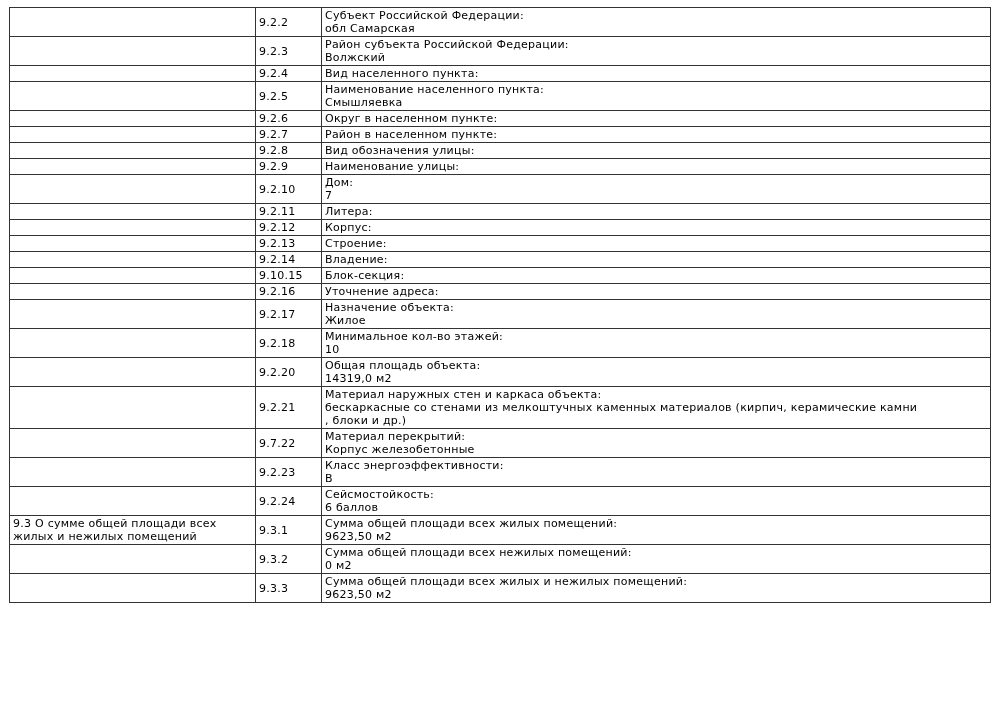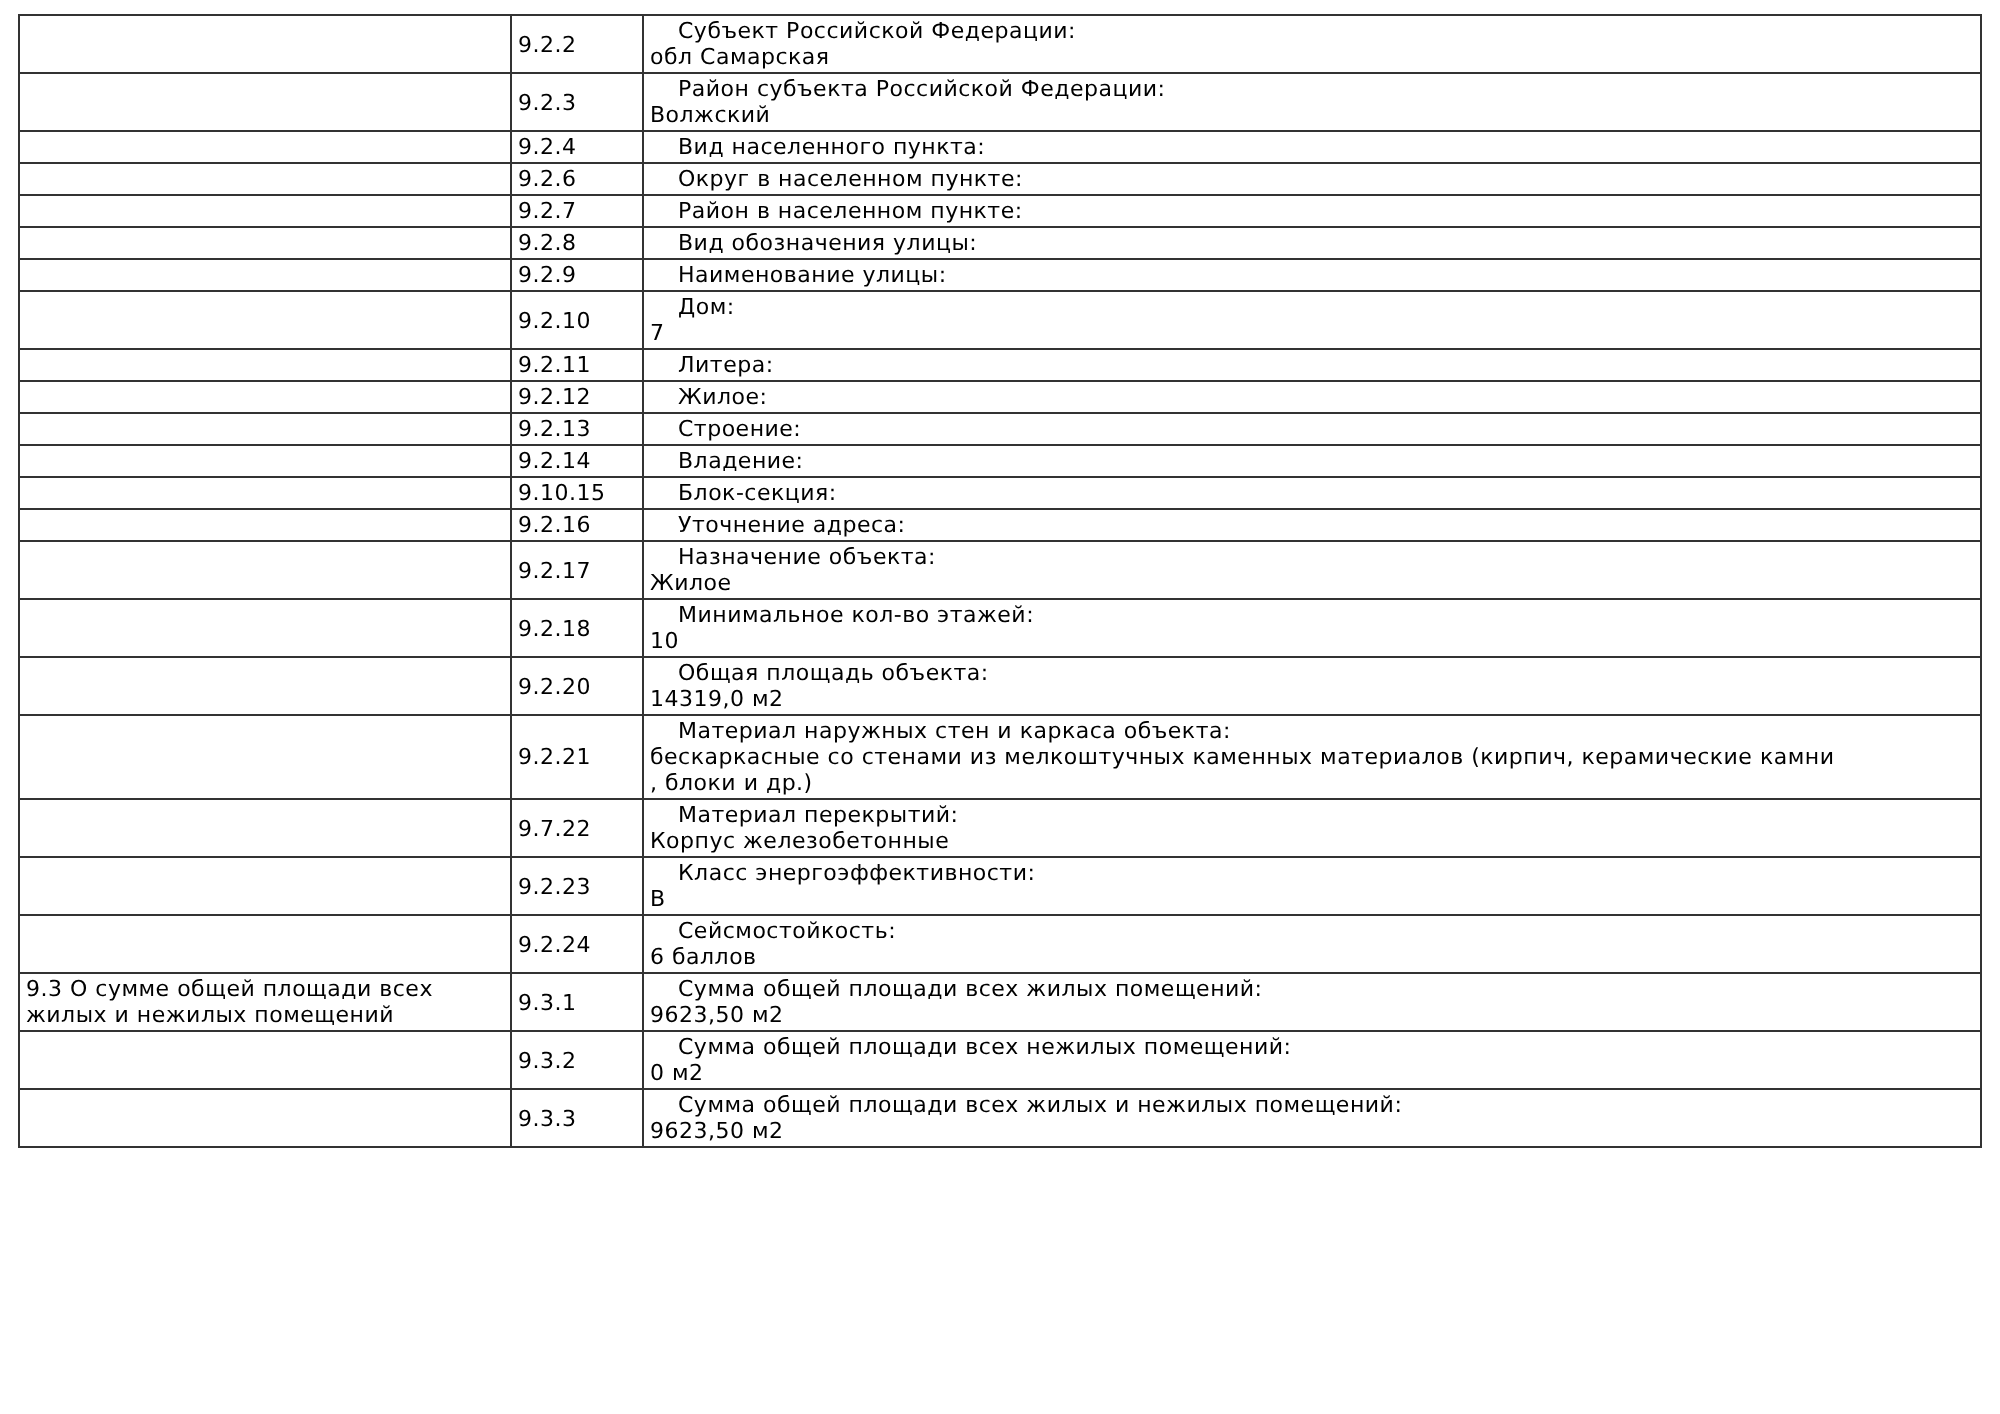--- a/index.html
+++ b/index.html
@@ -51,21 +51,20 @@
   .section-text {
     white-space: pre-wrap;
     font-weight: normal;
   }
   .row-num {
     font-weight: normal;
   }
   .row-label {
     font-weight: normal;
     white-space: pre-wrap;
-    margin-left: 14px;
   }
   .row-value {
     font-weight: normal;
     white-space: pre-wrap;
   }
 </style>
 </head>
 <body>
 
 <div class="page">
@@ -97,20 +96,30 @@
             <td class="col-num">
               <div class="row-num">9.2.4</div>
             </td>
             <td class="col-content">
               <div class="row-label">Вид населенного пункта:</div>
             </td>
           </tr>
           <tr>
             <td class="col-section"></td>
             <td class="col-num">
+              <div class="row-num">9.2.5</div>
+            </td>
+            <td class="col-content">
+              <div class="row-label">Наименование населенного пункта:</div>
+              <div class="row-value">Смышляевка</div>
+            </td>
+          </tr>
+          <tr>
+            <td class="col-section"></td>
+            <td class="col-num">
               <div class="row-num">9.2.6</div>
             </td>
             <td class="col-content">
               <div class="row-label">Округ в населенном пункте:</div>
             </td>
           </tr>
           <tr>
             <td class="col-section"></td>
             <td class="col-num">
               <div class="row-num">9.2.7</div>
@@ -155,21 +164,21 @@
             <td class="col-content">
               <div class="row-label">Литера:</div>
             </td>
           </tr>
           <tr>
             <td class="col-section"></td>
             <td class="col-num">
               <div class="row-num">9.2.12</div>
             </td>
             <td class="col-content">
-              <div class="row-label">Жилое:</div>
+              <div class="row-label">Корпус:</div>
             </td>
           </tr>
           <tr>
             <td class="col-section"></td>
             <td class="col-num">
               <div class="row-num">9.2.13</div>
             </td>
             <td class="col-content">
               <div class="row-label">Строение:</div>
             </td>

